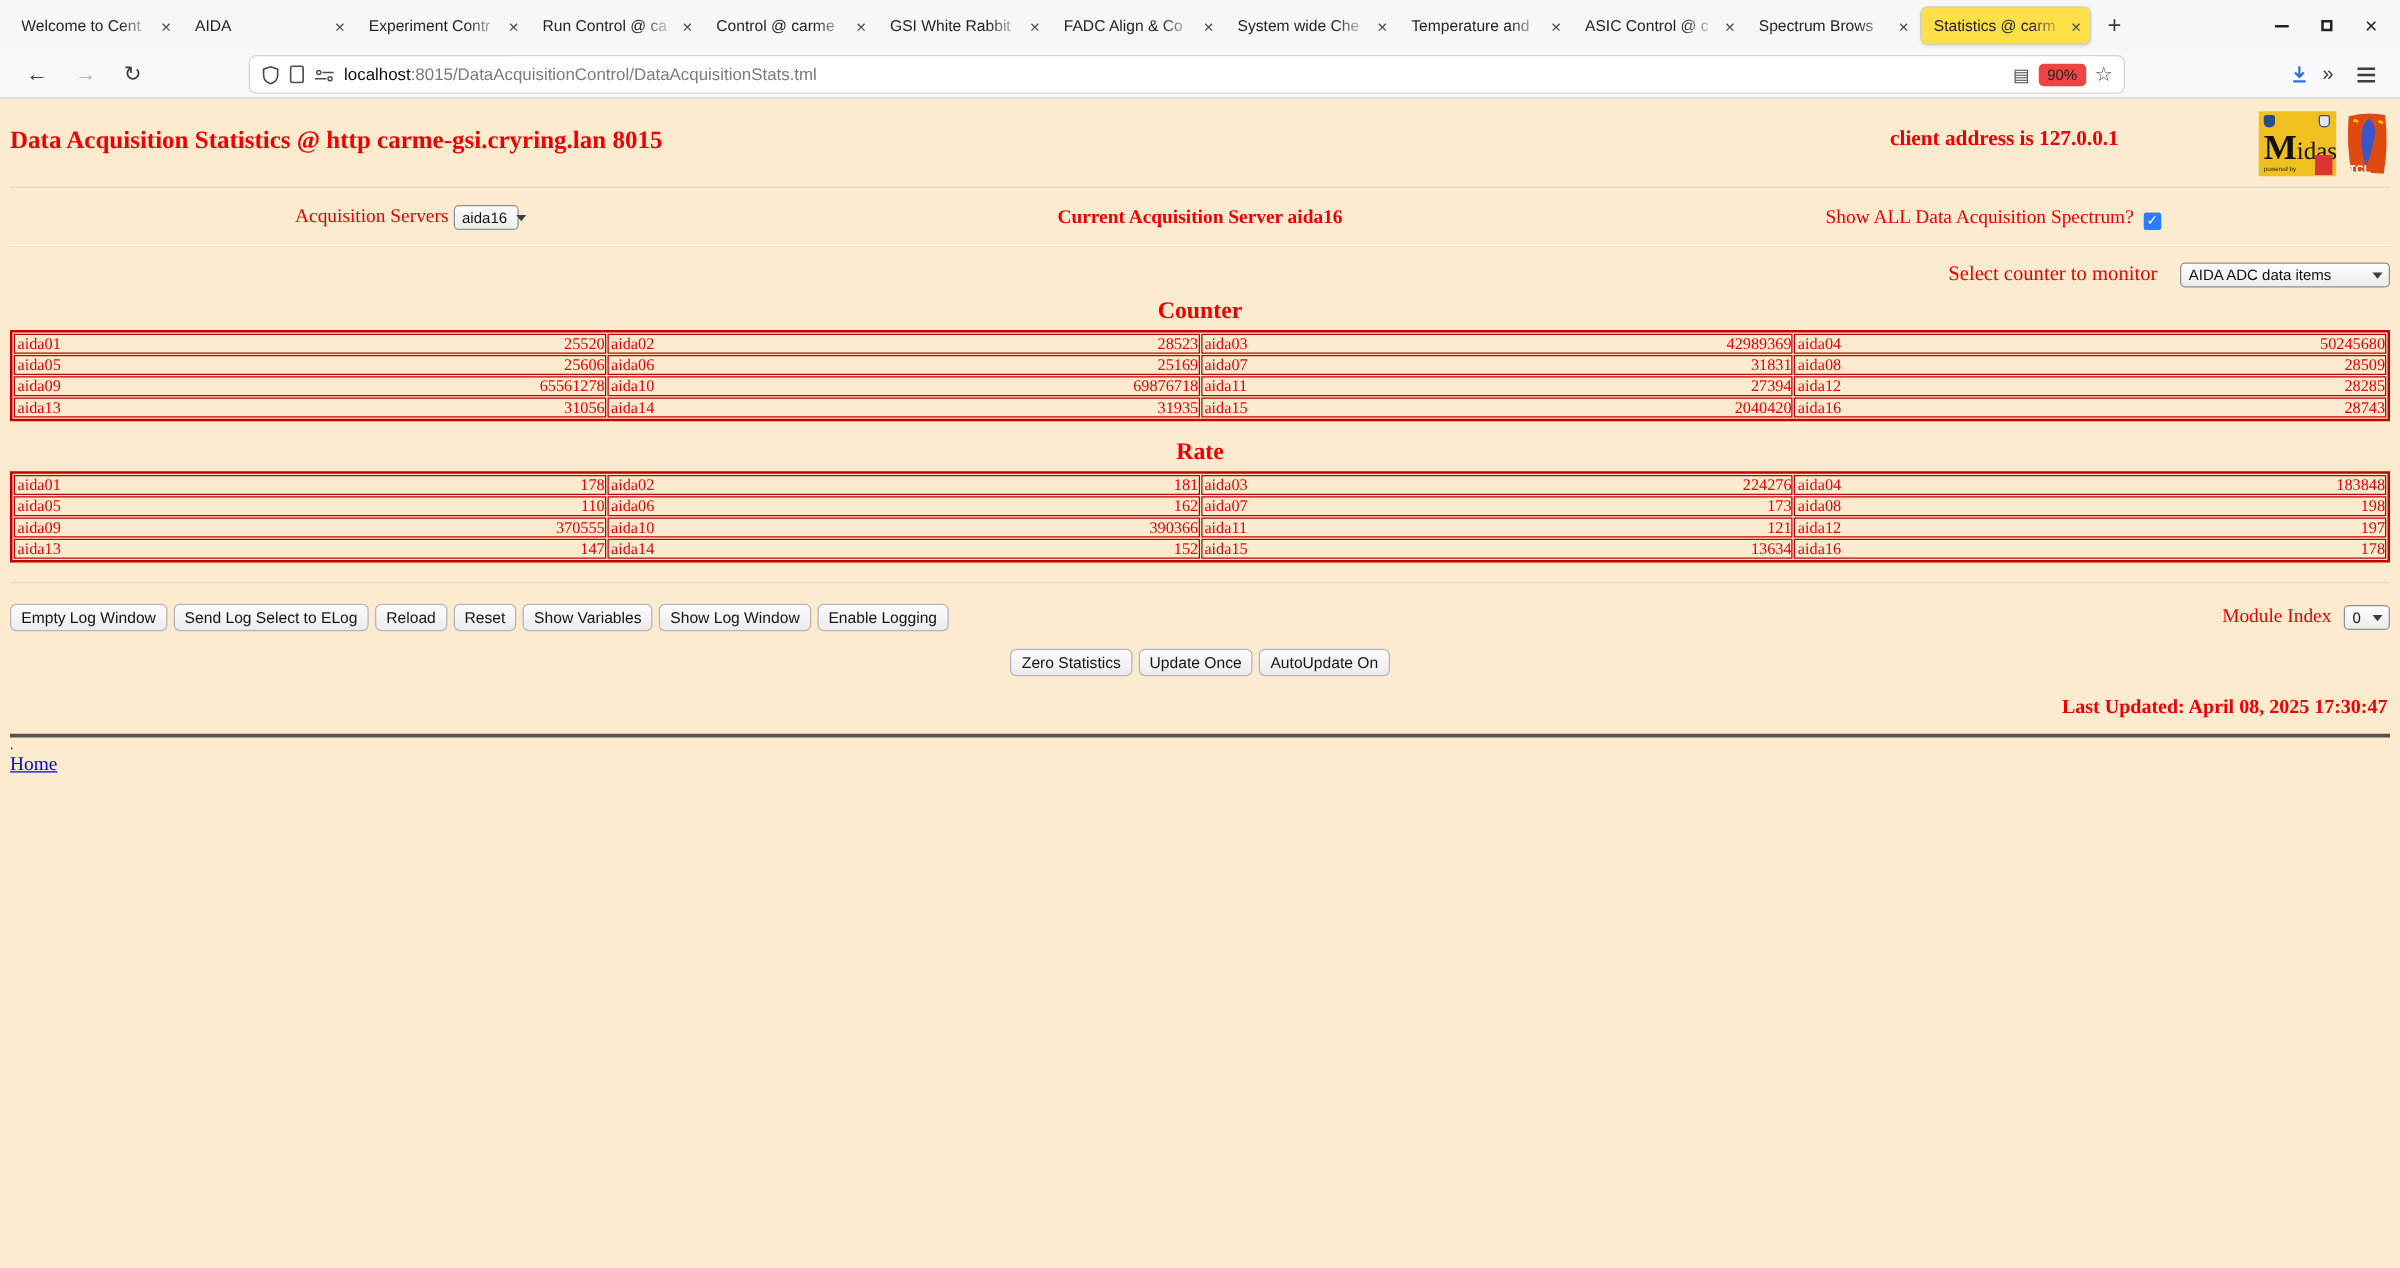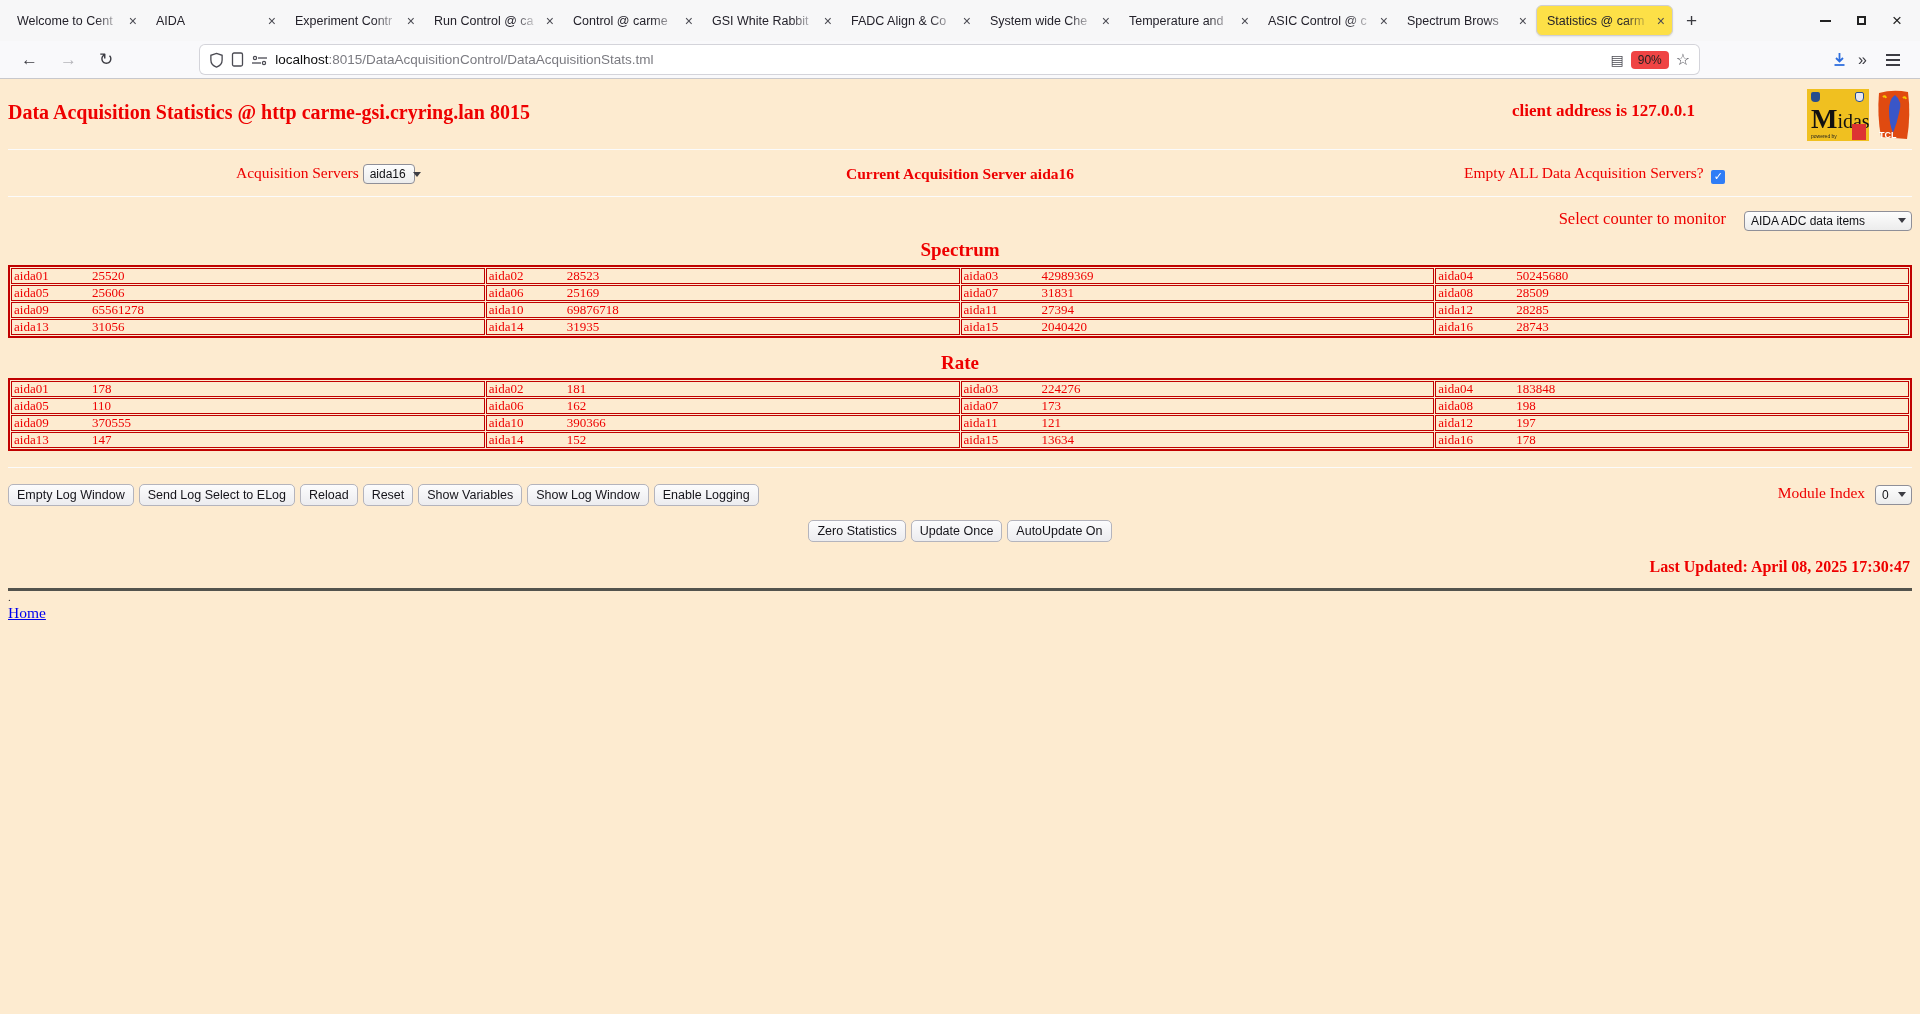--- a/index.html
+++ b/index.html
@@ -69,21 +69,21 @@
 
   .counter-select-row { margin:12px 0 2px 0; font-size:16.5px;text-align:right; }
   .counter-select-row .sel { margin-left:14px; width:168px; }
 
   .stat-heading { text-align:center; font-size:19px; font-weight:bold; margin:8px 0 4px 0; }
   table.stats { width:100%; border-collapse:separate; border-spacing:1px; border:2px solid #c00000;
                 table-layout:fixed; }
   table.stats td { border:1px solid #c00000; padding:0; height:15px; }
   .pair { display:flex; align-items:center; font-size:13px; line-height:14px; color:#ee0000; }
   .pn { width:80px; padding-left:2px; }
-  .pv { flex:1; text-align:left; }
+  .pv { flex:1; text-align:right; }
 
   .btn-row { display:flex; align-items:center; gap:5px; margin-top:16px; }
   .fbtn { font-family:"Liberation Sans", sans-serif; font-size:12.5px; color:#15141a;
           background:linear-gradient(#fcfcfd,#ececef); border:1px solid #b4b4bd; border-radius:5px;
           padding:3px 8px; }
   .module-index { margin-left:auto; font-size:15.5px; }
   .module-index .sel { margin-left:6px; width:37px; }
   .btn-row-center { display:flex; justify-content:center; gap:5px; margin-top:14px; }
   .last-updated { text-align:right; font-size:16px; font-weight:bold; margin:16px 2px 12px 0; }
   .footer-dot { font-size:11px; color:#333; line-height:8px; margin-top:2px; }
@@ -230,36 +230,36 @@
     <div class="servers-row">
       <div>
         <span>Acquisition Servers</span>
         <span class="sel" style="width:52px">
             <span>aida16</span>
             <span class="arr"></span>
           </span>
       </div>
       <div class="bold-red">Current Acquisition Server aida16</div>
       <div>
-        <span>Empty ALL Data Acquisition Servers?</span>
+        <span>Show ALL Data Acquisition Spectrum?</span>
         <span class="checkbox">✓</span>
       </div>
     </div>
 
     <hr class="light">
 
     <div class="counter-select-row">
       <span>Select counter to monitor</span>
       <span class="sel">
           <span>AIDA ADC data items</span>
           <span class="arr"></span>
         </span>
     </div>
 
-    <div class="stat-heading">Spectrum</div>
+    <div class="stat-heading">Counter</div>
     <table class="stats" id="counter-table">
         <tbody>
           <tr>
             <td>
               <div class="pair">
                 <span class="pn">aida01</span>
                 <span class="pv">25520</span>
               </div>
             </td>
             <td>

